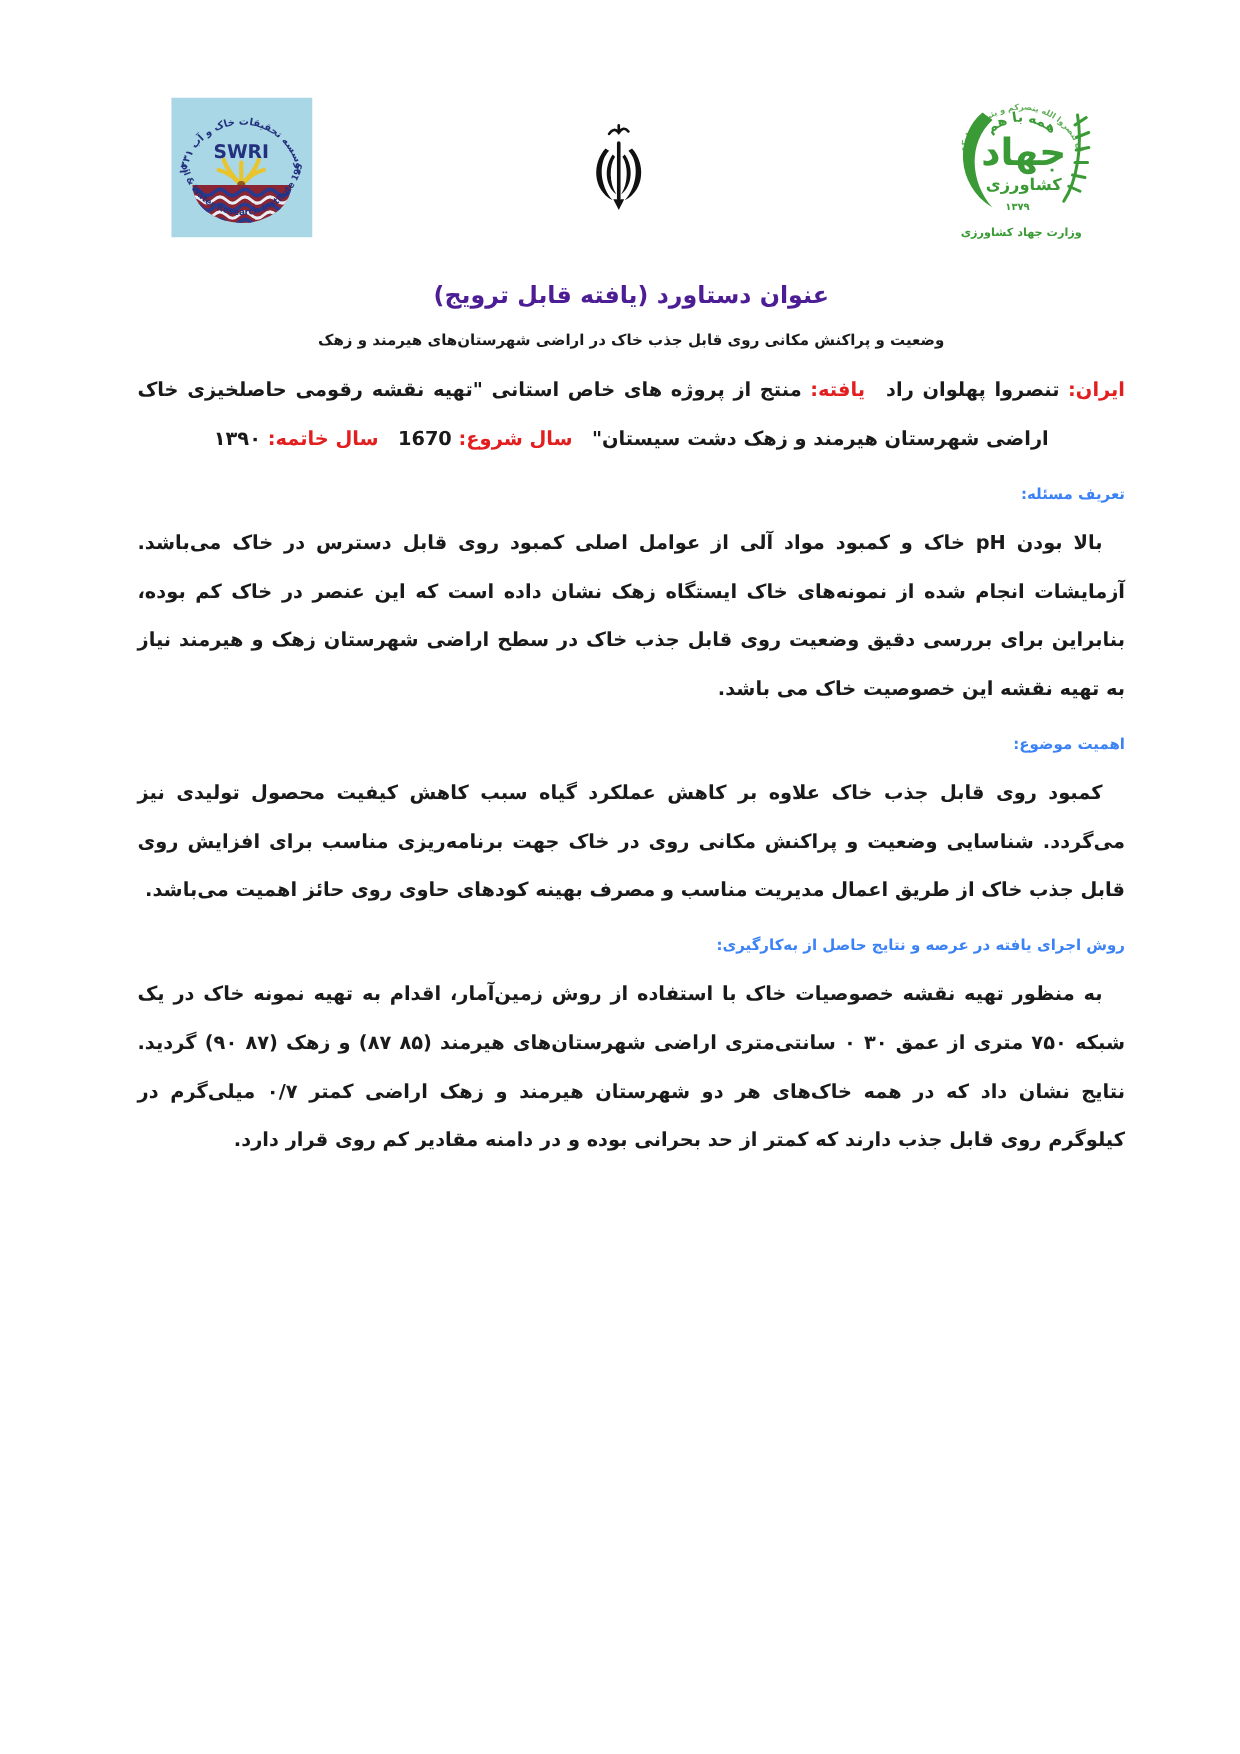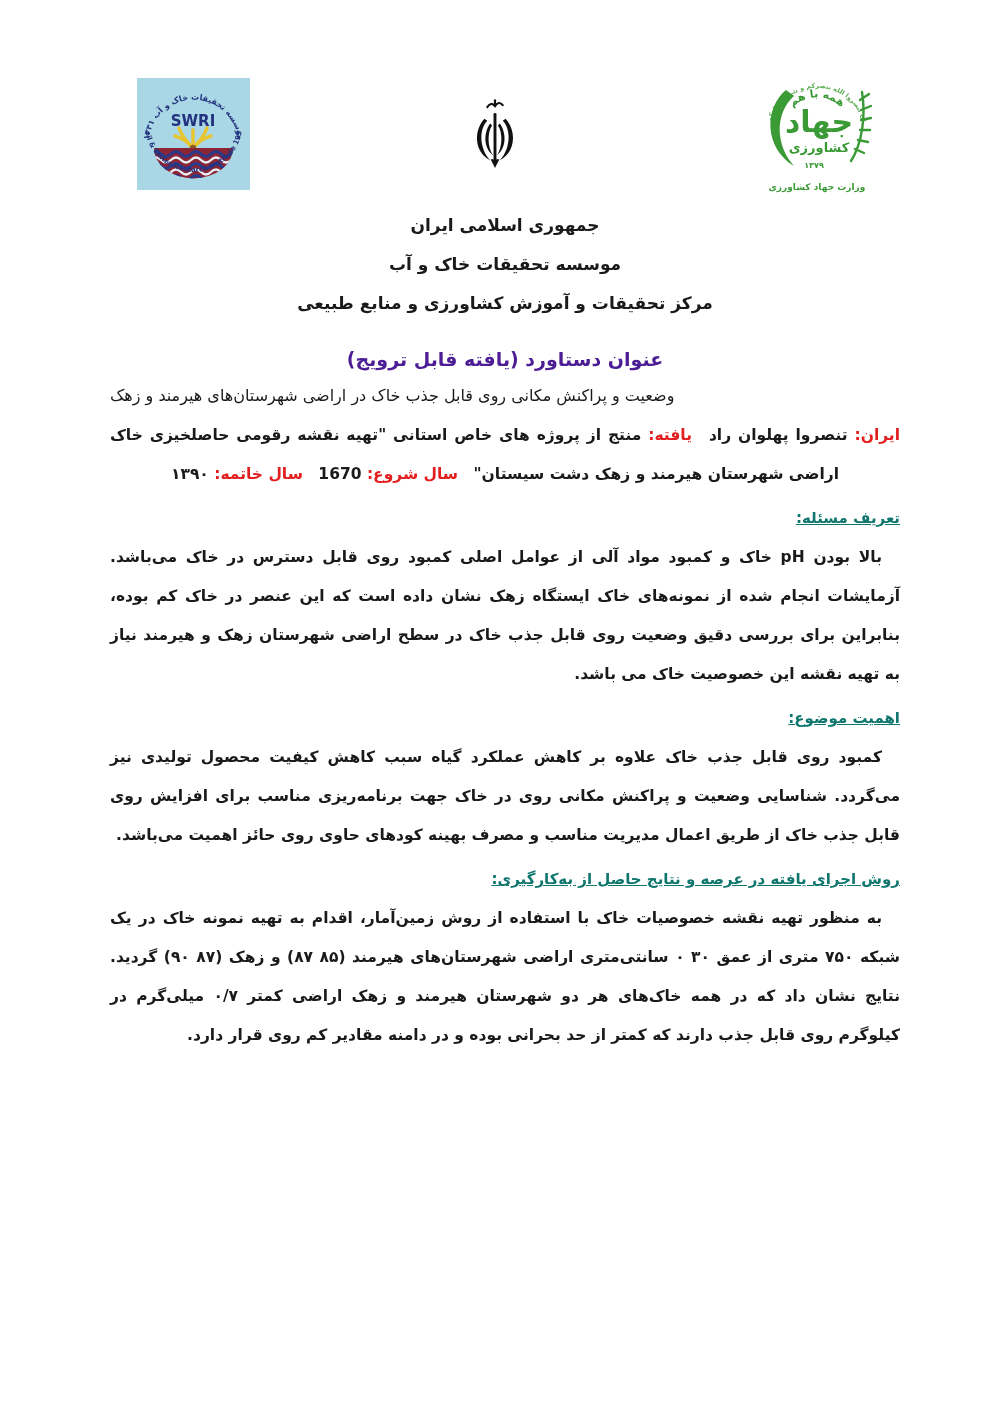--- a/index.html
+++ b/index.html
@@ -23,32 +23,32 @@
   .logo-band{position:relative;height:200px;width:992px;right:-92px;margin-right:-92px;}
   .logo-band{right:0;margin:0;left:0;}
   .swri-logo{position:absolute;right:742px;top:78px;width:113px;height:112px;}
   
   .iran-emblem{position:absolute;left:466px;top:98px;width:58px;height:82px;}
   .jihad-logo{position:absolute;left:752px;top:58px;width:130px;height:134px;text-align:center;}
   .jihad-caption{font-size:9px;font-weight:bold;color:#3a9a35;line-height:10px;margin-top:0px;}
   
   .hdr{margin-top:6px;text-align:center;font-weight:bold;font-size:17px;line-height:39px;}
   .doc-title{margin-top:21px;text-align:center;font-weight:bold;font-size:19px;line-height:30px;color:#4c1d95;}
-  .doc-subtitle{margin-top:3px;text-align:left;font-weight:normal;font-size:16px;line-height:37px;}
+  .doc-subtitle{margin-top:3px;text-align:center;font-weight:bold;font-size:12px;line-height:37px;}
   .meta{
     margin:2px 0 0;
     font-size:15.5px;font-weight:bold;line-height:39px;
     text-align:justify;text-align-last:center;
   }
   .red{color:#e21e1f;}
   .gap-after{margin-left:10px;}
   
   .sec h2{
-    margin:5px 0 0;font-size:15px;font-weight:bold;color:#0f766e;
-    line-height:39px;text-align:right;text-decoration:underline;
+    margin:5px 0 0;font-size:12px;font-weight:bold;color:#3b82f6;
+    line-height:39px;text-align:right;
   }
   .sec p{
     margin:0;font-size:15.5px;font-weight:bold;line-height:39px;
     text-align:justify;text-indent:18px;
   }
   svg text{font-family:"DejaVu Sans", sans-serif;}
 </style>
 </head>
 <body>
 
@@ -140,25 +140,20 @@
         <text x="67" y="74" font-size="30" font-weight="bold" fill="#3a9a35" text-anchor="middle">جهاد</text>
         <text x="67" y="94" font-size="13" font-weight="bold" fill="#3a9a35" text-anchor="middle">کشاورزی</text>
         <text x="62" y="110" font-size="8" font-weight="bold" fill="#3a9a35" text-anchor="middle">۱۳۷۹</text>
       </svg>
       <div class="jihad-caption">وزارت جهاد کشاورزی</div>
     </div>
   </div>
 
   <div class="content">
 
-    <div class="hdr">
-      <div>جمهوری اسلامی ایران</div>
-      <div>موسسه تحقیقات خاک و آب</div>
-      <div>مرکز تحقیقات و آموزش کشاورزی و منابع طبیعی</div>
-    </div>
 
     <div class="doc-title">عنوان دستاورد (یافته قابل ترویج)</div>
     <div class="doc-subtitle">وضعیت و پراکنش مکانی روی قابل جذب خاک در اراضی شهرستان‌های هیرمند و زهک</div>
 
     <p class="meta">
       <span class="red">ایران:</span>
       <span class="gap-after">تنصروا پهلوان راد</span>
       <span class="red">یافته:</span>
       <span class="gap-after">منتج از پروژه های خاص استانی "تهیه نقشه رقومی حاصلخیزی خاک اراضی شهرستان هیرمند و زهک دشت سیستان"</span>
       <span class="red">سال شروع:</span>

